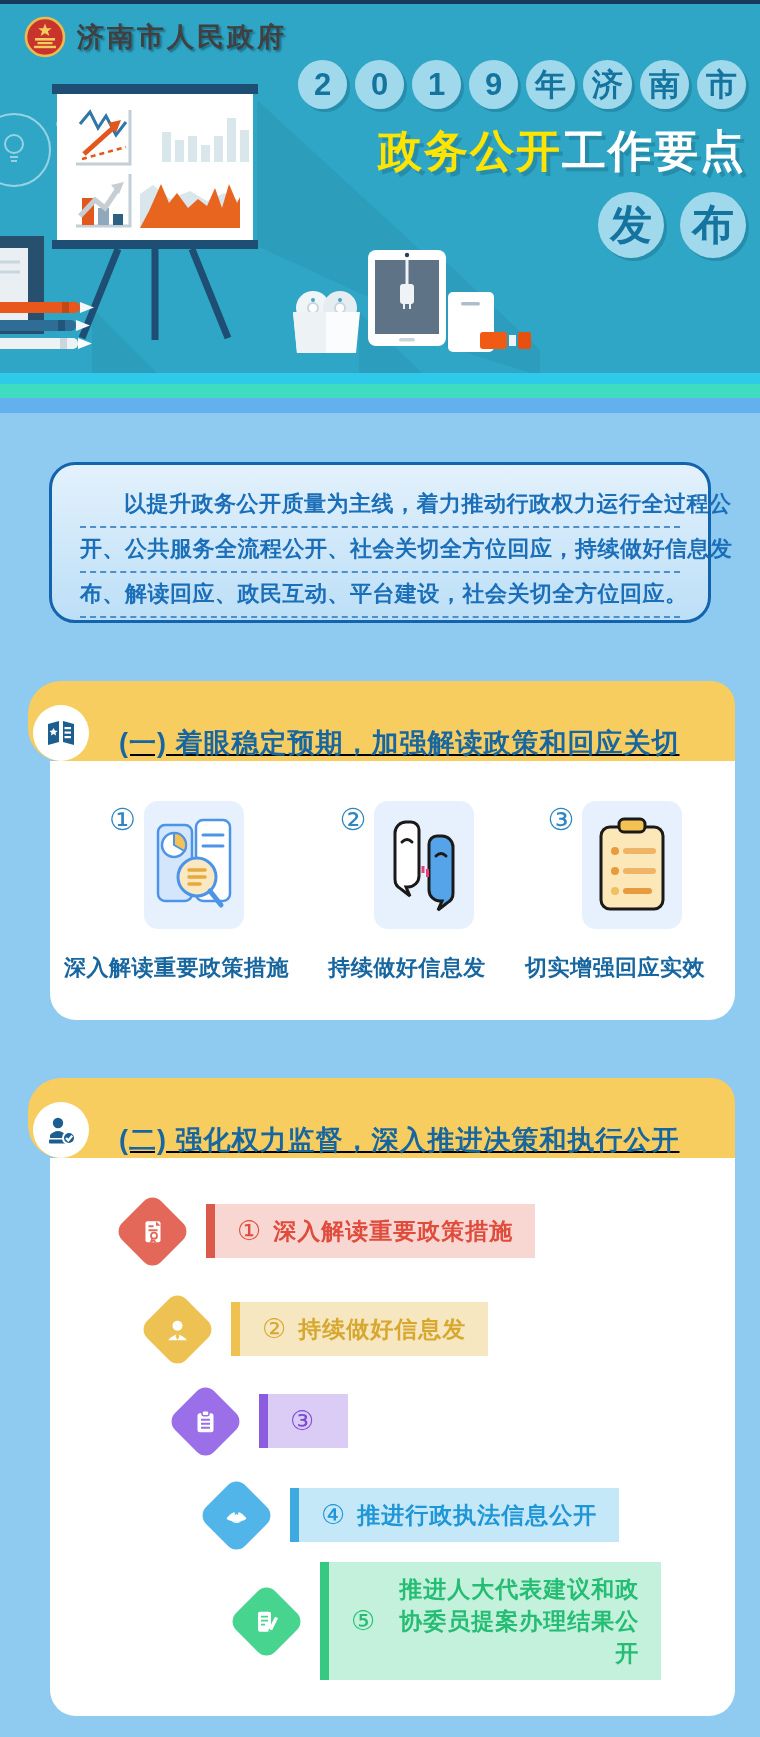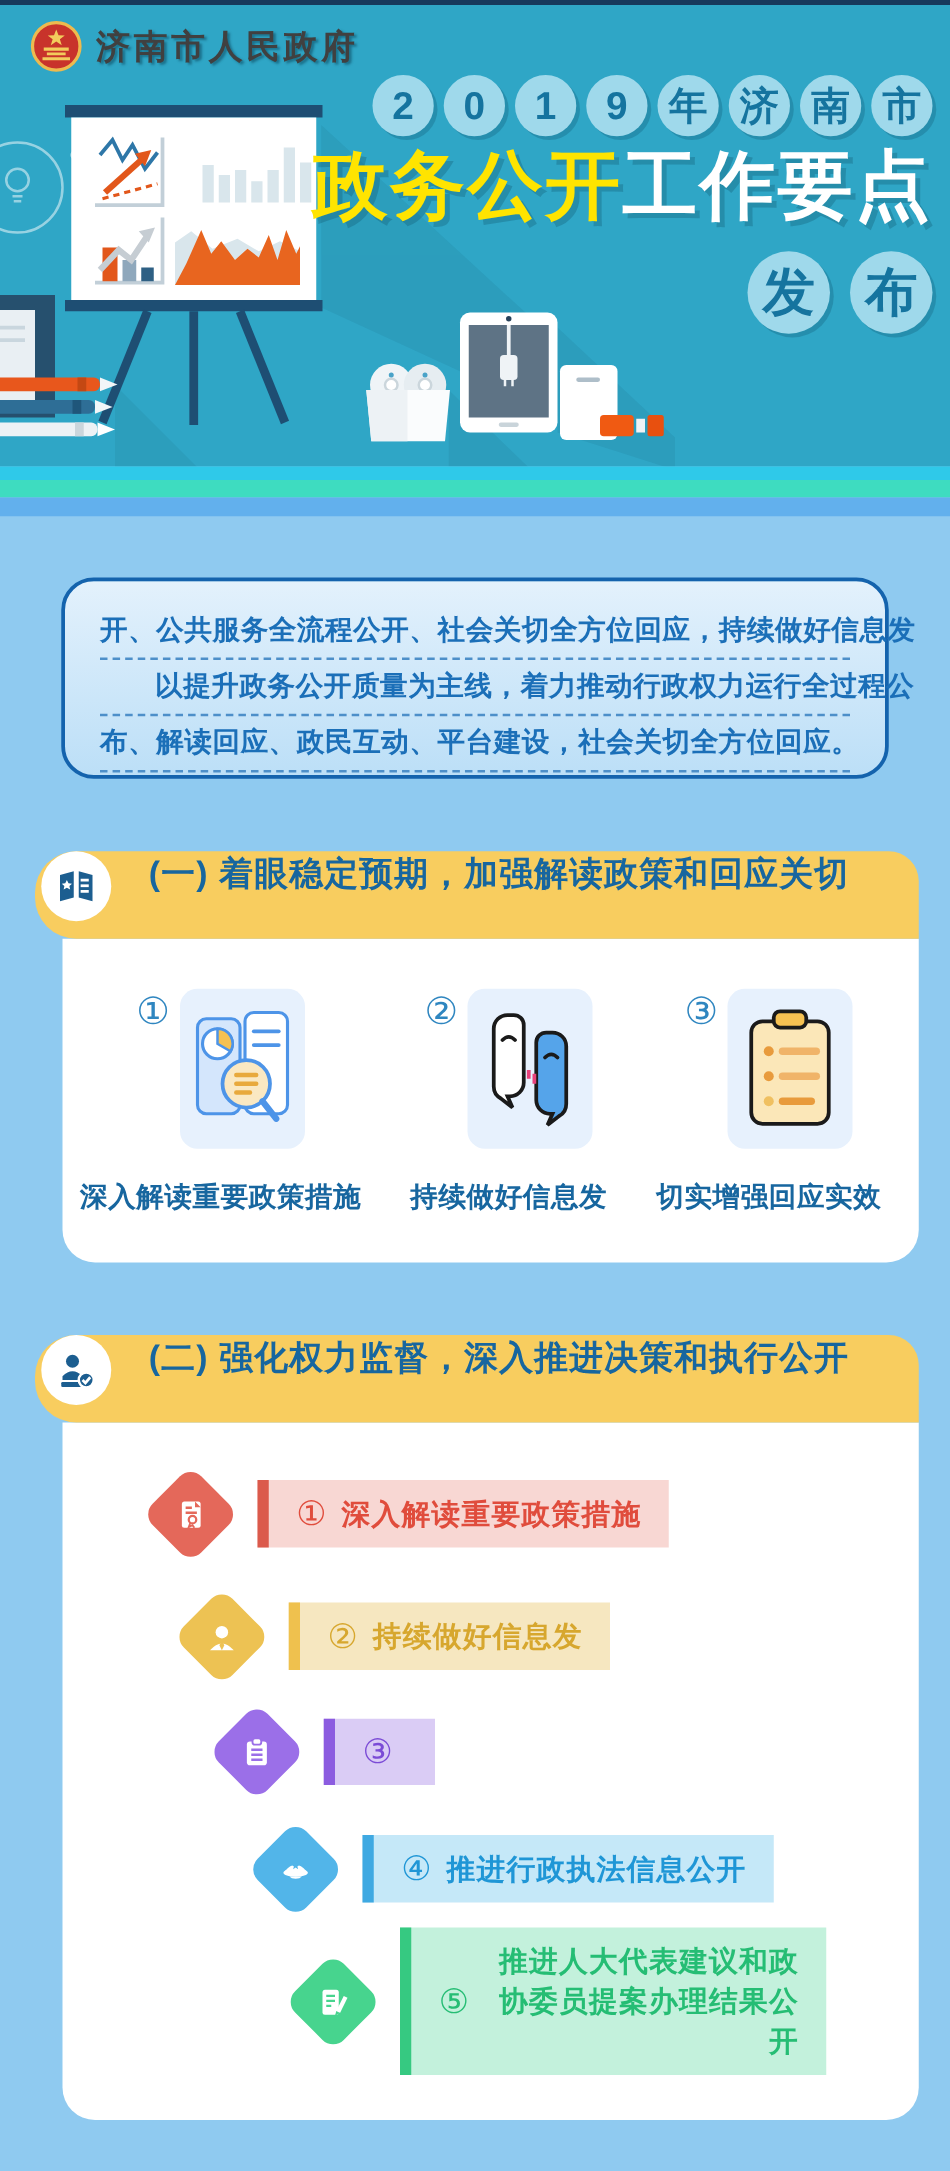--- a/index.html
+++ b/index.html
@@ -13,43 +13,43 @@
   .brand { position: absolute; top: 12px; left: 24px; display: flex; align-items: center; gap: 11px; z-index: 3; }
   .brand-name { color: #404040; font-size: 27px; font-weight: bold; letter-spacing: 3px; text-shadow: 2px 2px 2px rgba(0,45,65,.45); }
   .illus { position: absolute; left: 0; top: 46px; width: 540px; height: 326px; }
   .title { position: absolute; top: 56px; right: 14px; z-index: 2; text-align: right; }
   .trow1 { display: flex; gap: 8px; justify-content: flex-end; }
   .tcircle {
     width: 49px; height: 49px; border-radius: 50%; background: #9FD9EB; color: #15749F;
     font-weight: bold; font-size: 31px; display: flex; align-items: center; justify-content: center;
     box-shadow: 3px 3px 0 rgba(16,82,106,.28);
   }
-  .trow2 { white-space: nowrap; font-weight: bold; font-size: 60px; letter-spacing: 2px; text-shadow: 4px 4px 0 rgba(16,82,106,.3); }
+  .trow2 { margin-top: 13px; white-space: nowrap; font-weight: bold; font-size: 44px; letter-spacing: 2px; text-shadow: 4px 4px 0 rgba(16,82,106,.3); }
   .trow2 .hl { color: var(--title_yellow, #FFE400); }
   .trow2 .rest { color: #ffffff; }
   .trow3 { margin-top: 11px; display: flex; gap: 16px; justify-content: flex-end; }
   .tcircle.big { width: 66px; height: 66px; font-size: 42px; }
   .band1 { height: 11px; background: var(--band_cyan, #2FC9E9); }
   .band2 { height: 14px; background: var(--band_teal, #3EDCC0); }
   .band3 { height: 15px; background: var(--band_blue, #62B0ED); }
 
   .intro-box {
     margin: 49px 0 0 49px; width: 662px; border: 3px solid #1463AD; border-radius: 26px;
     background: linear-gradient(180deg, #E3F1FC 0%, #BCDFF7 100%); padding: 18px 28px 2px;
   }
   .intro-line {
     padding: 6px 0 8px; border-bottom: 2px dashed #4D8FC9; color: var(--intro_text, #1B6FB8);
     font-size: 22px; font-weight: bold; line-height: 29px; letter-spacing: .5px; white-space: nowrap;
   }
   .intro-line.first { text-indent: 2em; }
 
   .sec-bar {
-    position: relative; margin: 58px 0 0 28px; width: 707px; height: 70px;
+    position: relative; margin: 58px 0 0 28px; width: 707px; height: 80px;
     background: var(--section_bar, #F8CD5F); border-radius: 33px 24px 0 33px;
-    display: flex; align-items: flex-start; z-index: 2;
+    display: flex; align-items: flex-end; z-index: 2; text-decoration: underline;
   }
   .sec-circle { width: 56px; height: 56px; margin-left: 5px; background: #fff; border-radius: 50%; display: flex; align-items: center; justify-content: center; flex: none; }
   .sec-title { margin-left: 30px; color: var(--heading_text, #17669F); font-size: 27px; font-weight: bold; letter-spacing: 1px; }
   .card { position: relative; margin-left: 50px; width: 685px; background: #ffffff; border-radius: 0 0 26px 26px; }
 
   .card1 { height: 259px; display: flex; justify-content: space-between; padding: 40px 30px 0 14px; }
   .feature { display: flex; flex-direction: column; align-items: center; }
   .fhead { display: flex; align-items: flex-start; }
   .fnum { color: #2F86C0; font-size: 30px; line-height: 1; margin: 4px 8px 0 0; }
   .tile { width: 100px; height: 128px; background: #E7F1FD; border-radius: 14px; display: flex; align-items: center; justify-content: center; }
@@ -214,22 +214,22 @@
   </div>
 </header>
 
 <div class="band1"></div>
 <div class="band2"></div>
 <div class="band3"></div>
 
 <main class="content">
 
   <div class="intro-box">
+    <p class="intro-line first">以提升政务公开质量为主线，着力推动行政权力运行全过程公</p>
     <p class="intro-line">开、公共服务全流程公开、社会关切全方位回应，持续做好信息发</p>
-    <p class="intro-line first">以提升政务公开质量为主线，着力推动行政权力运行全过程公</p>
     <p class="intro-line">布、解读回应、政民互动、平台建设，社会关切全方位回应。</p>
   </div>
 
   <section>
     <div class="sec-bar">
       <div class="sec-circle">
         <svg width="34" height="34" viewBox="0 0 34 34">
           <path d="M4 8 L15 5 V26 L4 29 Z" fill="#1C5E90"></path>
           <path d="M30 8 L19 5 V26 L30 29 Z" fill="#1C5E90"></path>
           <polygon points="9.5,12 10.8,14.6 13.6,14.9 11.5,16.8 12.1,19.6 9.5,18.1 6.9,19.6 7.5,16.8 5.4,14.9 8.2,14.6" fill="#FFFFFF"></polygon>

